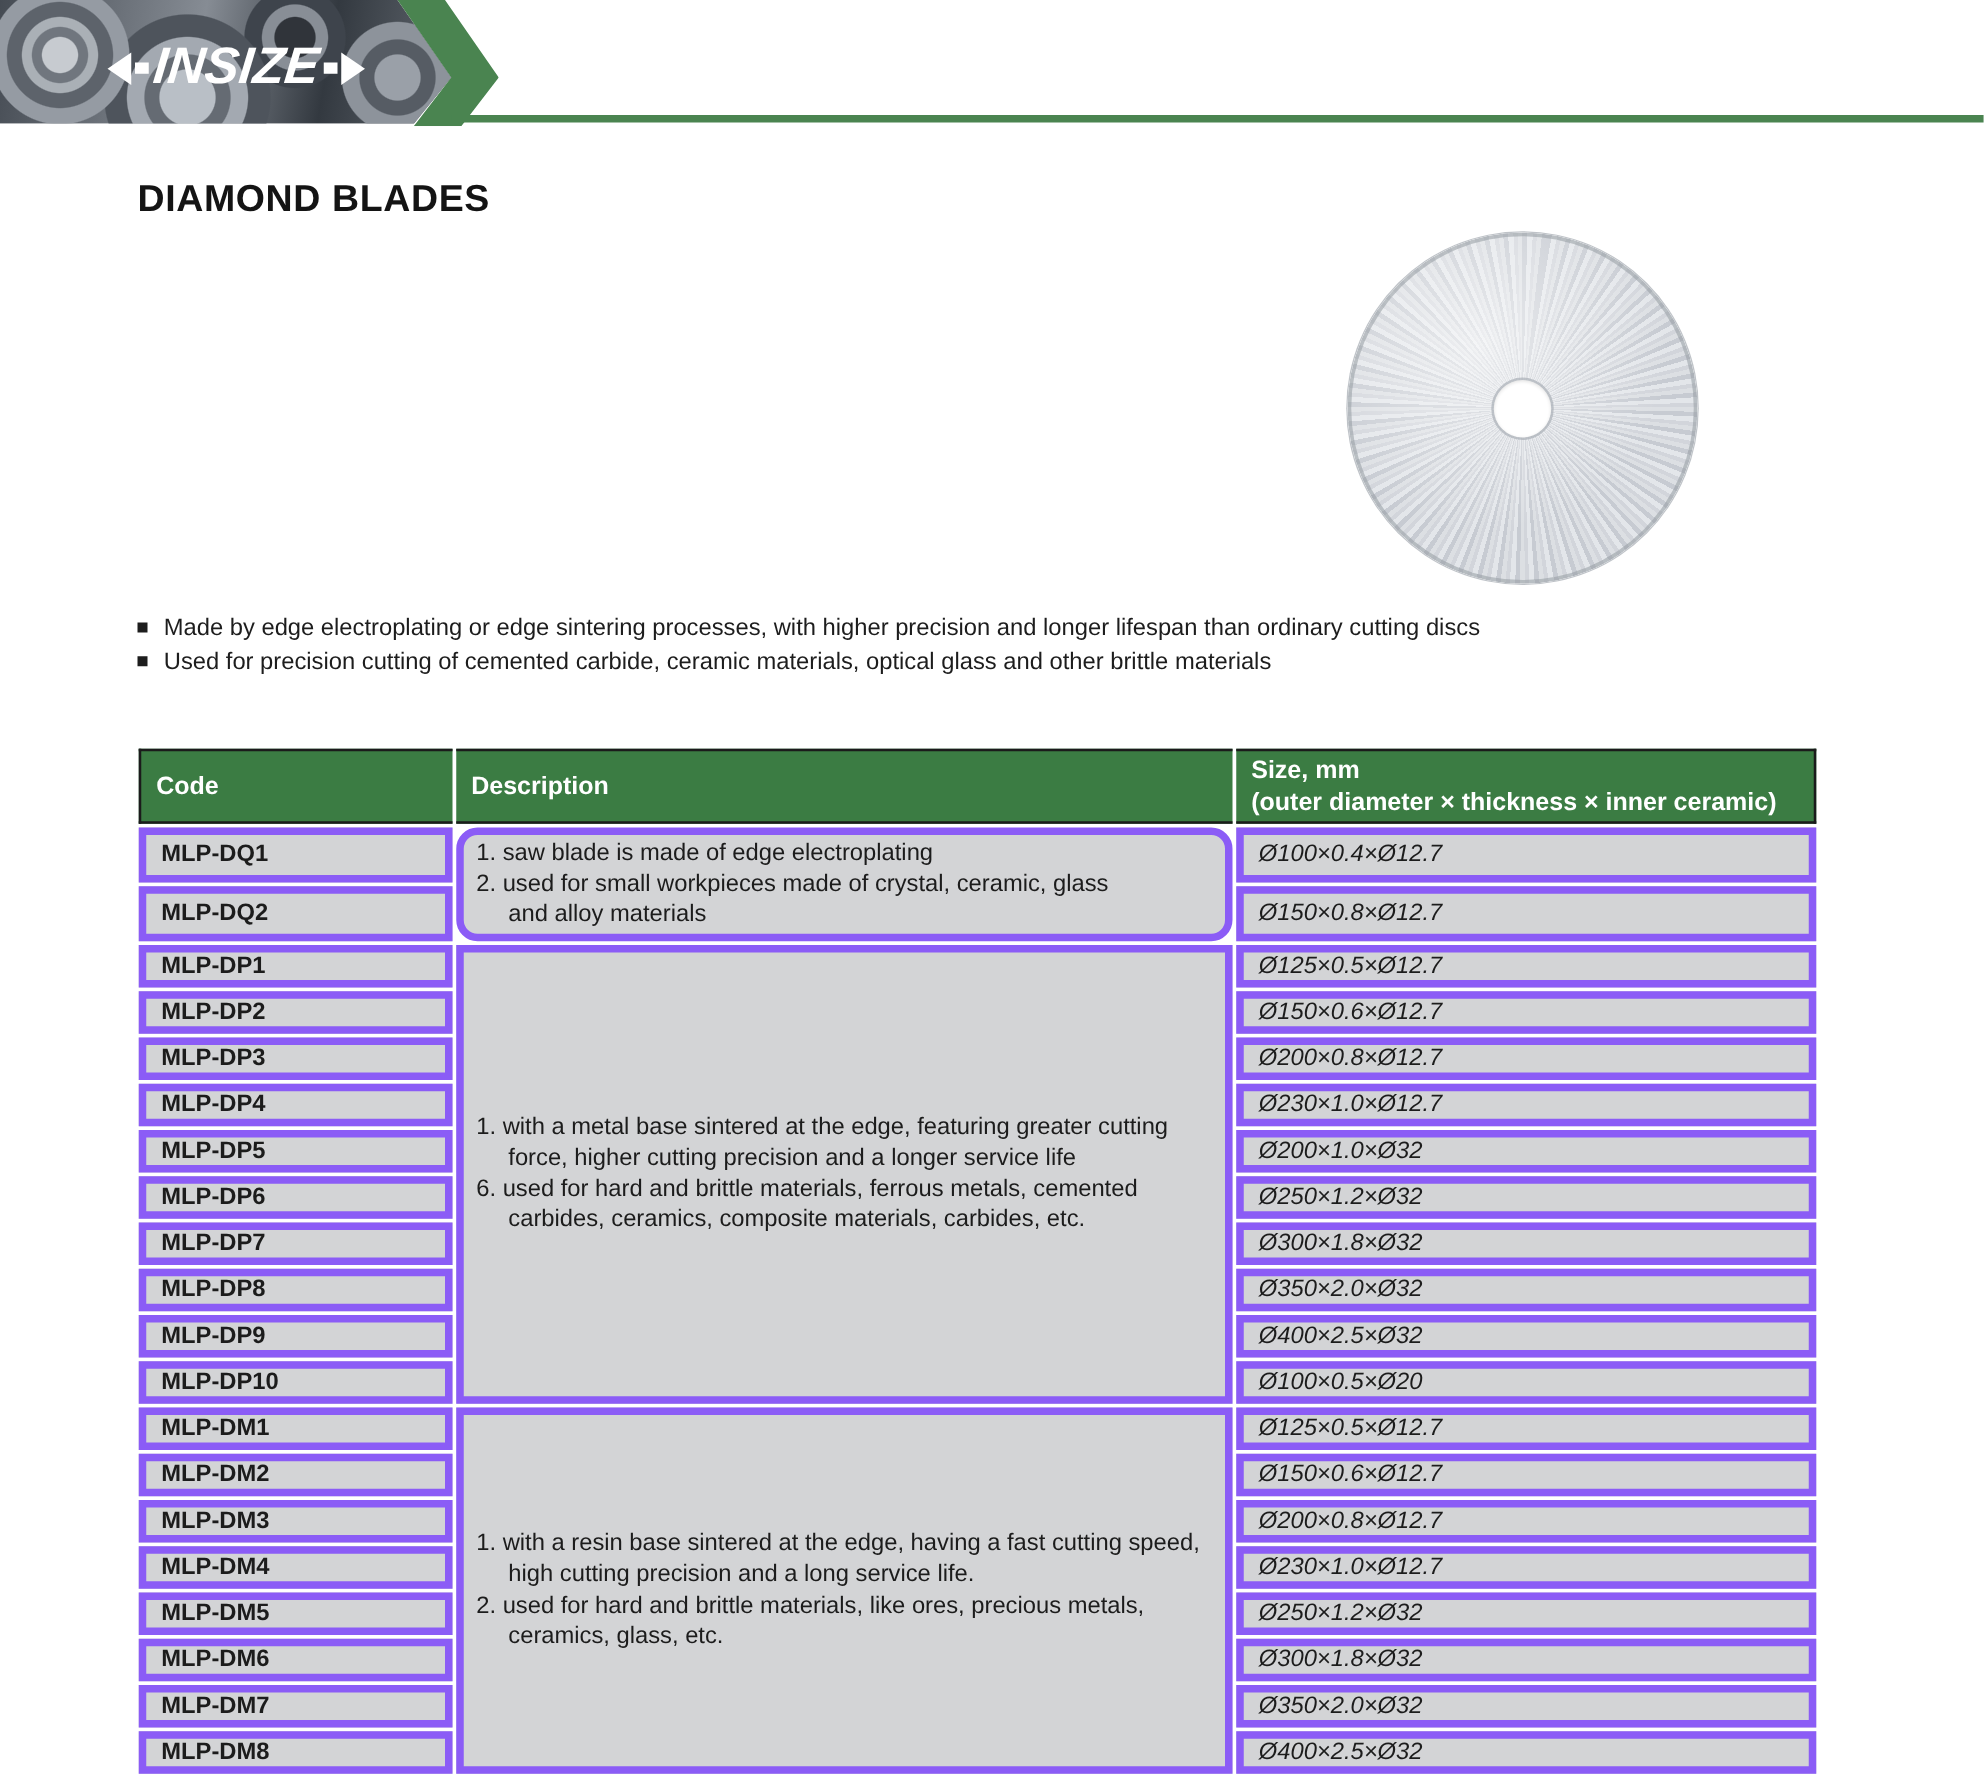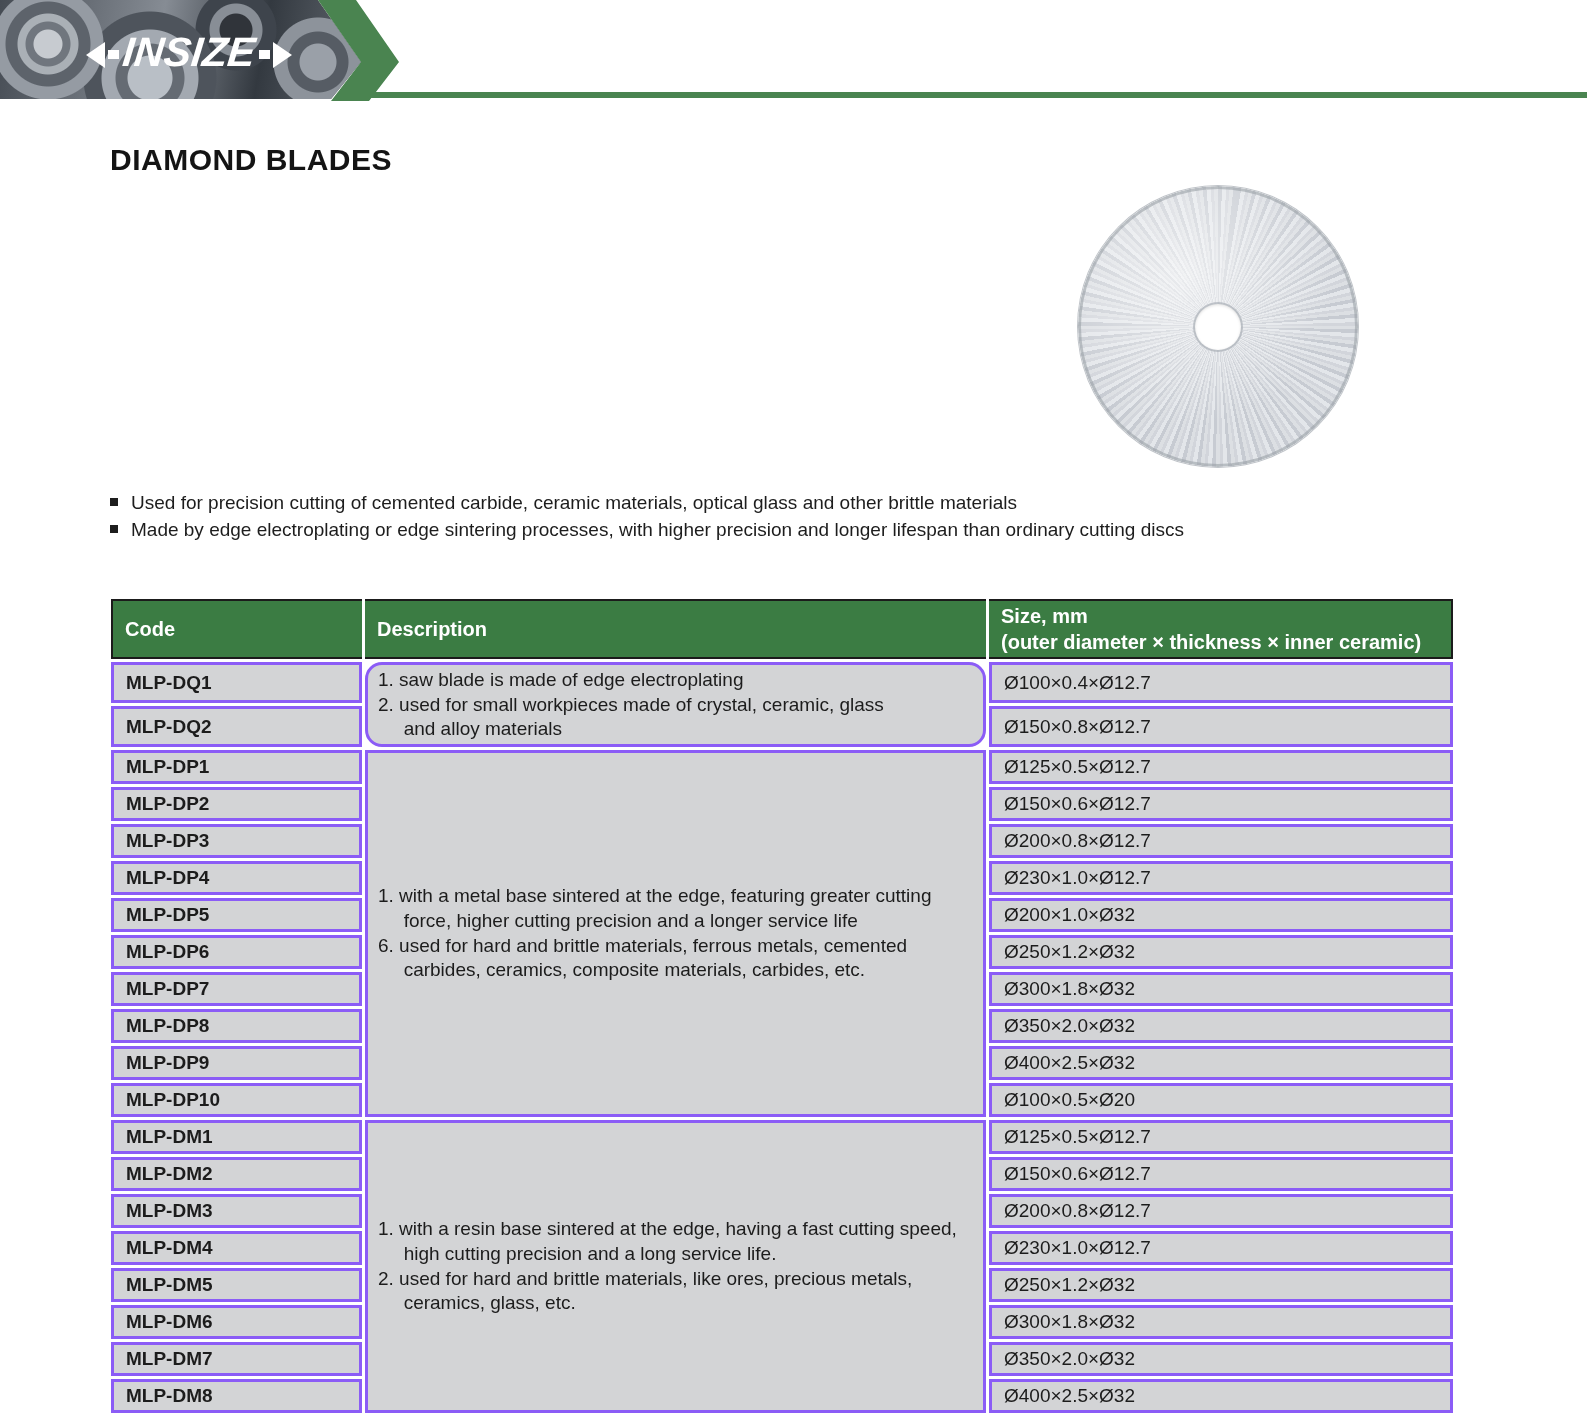--- a/index.html
+++ b/index.html
@@ -80,25 +80,25 @@
   table.spec th {
     background:#3b7c43; color:#ffffff; font-size:20px; font-weight:bold;
     text-align:left; vertical-align:middle; padding:0 12px; height:60px;
     border:2px solid #1b1b1b; line-height:1.3;
   }
   table.spec th.h-code { border-right:none; }
   table.spec th.h-desc { border-left:none; border-right:none; }
   table.spec th.h-size { border-left:none; }
   table.spec th span { display:block; }
   table.spec td {
-    background:#d3d4d6; border:3px solid #8b5cf6;
+    background:#d3d4d6; border:6px solid #8b5cf6;
     height:34px; font-size:19px; vertical-align:middle; color:#1c1c1c;
   }
   td.code { font-weight:bold; padding:0 6px 0 12px; color:#111111; }
-  td.size { padding:0 6px 0 12px; font-size:20px; color:#222222; }
+  td.size { padding:0 6px 0 12px; font-size:20px; color:#222222;font-style:italic; }
   td.desc { padding:2px 10px; line-height:1.3; color:#222222; }
   td.desc.top { vertical-align:top; padding-top:3px;border-radius:17px; }
   .ditem { padding-left:1.35em; text-indent:-1.35em; max-width:590px; }
   .ditem.narrow { max-width:505px; }
 </style>
 </head>
 <body>
 
 <div class="banner">
   <div class="banner-photo"></div>
@@ -115,25 +115,25 @@
 
 <div class="page-title">DIAMOND BLADES</div>
 
 <div class="blade">
   <div class="blade-hole"></div>
 </div>
 
 <div class="features">
   <div class="feature">
     <span class="sq"></span>
-    <span>Used for precision cutting of cemented carbide, ceramic materials, optical glass and other brittle materials</span>
+    <span>Made by edge electroplating or edge sintering processes, with higher precision and longer lifespan than ordinary cutting discs</span>
   </div>
   <div class="feature">
     <span class="sq"></span>
-    <span>Made by edge electroplating or edge sintering processes, with higher precision and longer lifespan than ordinary cutting discs</span>
+    <span>Used for precision cutting of cemented carbide, ceramic materials, optical glass and other brittle materials</span>
   </div>
 </div>
 
 <table class="spec">
   <colgroup>
       <col style="width:251px">
       <col style="width:621px">
       <col style="width:464px">
     </colgroup>
   <thead>

